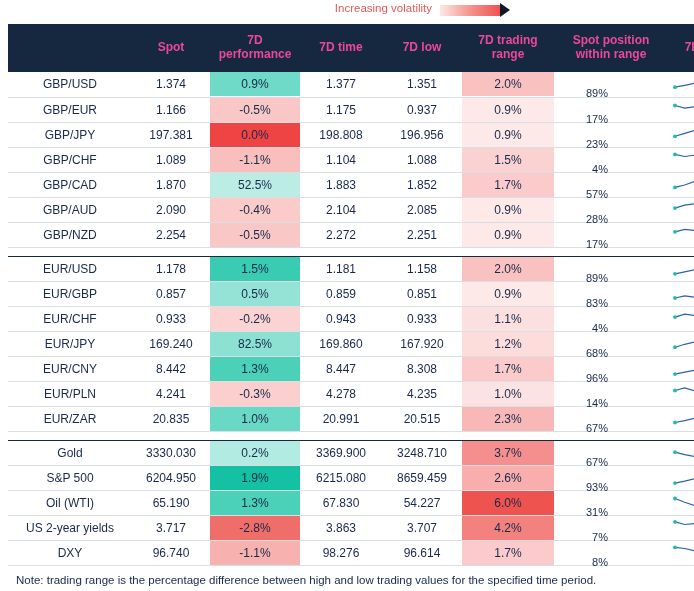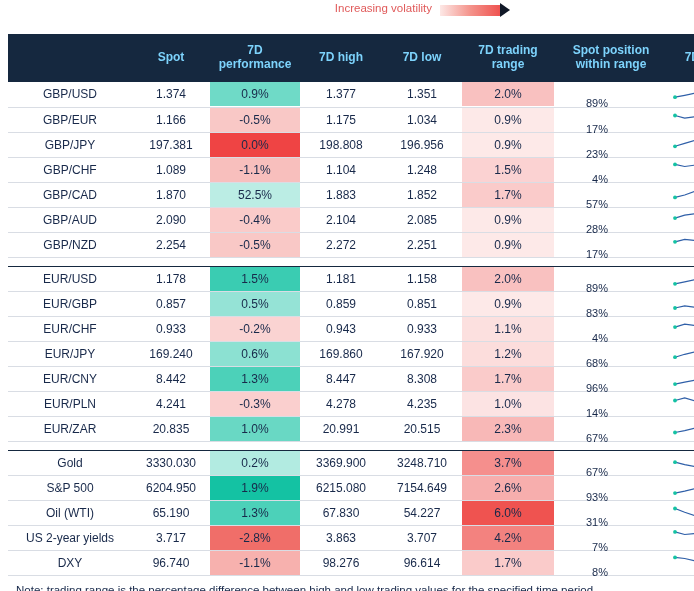--- a/index.html
+++ b/index.html
@@ -18,21 +18,21 @@
     position: relative;
     width: 694px;
     height: 591px;
     box-sizing: border-box;
     padding: 0 8px;
   }
 
   
   .legend {
     position: relative;
-    height: 34px;
+    height: 24px;
     margin-left: 8px;
   }
   .legend-label {
     position: absolute;
     right: 254px;
     top: 2px;
     font-size: 11.5px;
     color: #e05a5a;
     white-space: nowrap;
   }
@@ -56,21 +56,21 @@
   }
 
   
   table.fx {
     border-collapse: collapse;
     width: 678px;
     table-layout: fixed;
   }
   thead th {
     background: #15283f;
-    color: #7dd3fc;
+    color: #ec4899;
     font-size: 12px;
     font-weight: bold;
     height: 44px;
     vertical-align: middle;
     padding: 2px 4px;
     line-height: 1.15;
   }
   thead th.name-col { width: 116px; }
   thead th.spot-col { width: 70px; }
   thead th.perf-col { width: 82px; }
@@ -168,21 +168,21 @@
     <div class="legend-bar"></div>
     <div class="legend-arrow"></div>
   </div>
 
   <table class="fx">
     <thead>
       <tr>
         <th class="name-col"></th>
         <th class="spot-col">Spot</th>
         <th class="perf-col">7D performance</th>
-        <th class="high-col">7D high</th>
+        <th class="high-col">7D time</th>
         <th class="low-col">7D low</th>
         <th class="range-col">7D trading range</th>
         <th class="pos-col">Spot position within range</th>
         <th class="trend-col">7D trend</th>
       </tr>
     </thead>
     <tbody id="table-body">
         <tr>
           <td class="pair">GBP/USD</td>
           <td class="num">1.374</td>
@@ -203,21 +203,21 @@
             </svg>
           </td>
         </tr>
         <tr>
           <td class="pair">GBP/EUR</td>
           <td class="num">1.166</td>
           <td class="cellpad num">
             <span class="fillcell" style="background:rgba(240,110,105,0.38)">-0.5%</span>
           </td>
           <td class="num">1.175</td>
-          <td class="num">1.034</td>
+          <td class="num">0.937</td>
           <td class="cellpad num">
             <span class="fillcell" style="background:rgba(239,83,80,0.13)">0.9%</span>
           </td>
           <td class="pos"><span class="posbar-wrap"><span class="posbar" style="width:17%;background:#14c2a3"></span><span class="pospct">17%</span></span></td>
           <td class="trend">
             <svg class="spark" width="64" height="22" viewBox="0 0 64 22">
               <path d="M3.0 6.5 L12.7 9.1 L22.3 7.8 L32.0 11.3 L41.7 12.6 L51.3 14.2 L61.0 16.1" fill="none" stroke="#2f5fa8" stroke-width="1.2"></path>
               <circle cx="3.0" cy="6.5" r="1.9" fill="#14c2a3"></circle>
               <circle cx="61.0" cy="16.1" r="1.9" fill="#e05a5a"></circle>
             </svg>
@@ -243,21 +243,21 @@
             </svg>
           </td>
         </tr>
         <tr>
           <td class="pair">GBP/CHF</td>
           <td class="num">1.089</td>
           <td class="cellpad num">
             <span class="fillcell" style="background:rgba(240,110,105,0.44)">-1.1%</span>
           </td>
           <td class="num">1.104</td>
-          <td class="num">1.248</td>
+          <td class="num">1.088</td>
           <td class="cellpad num">
             <span class="fillcell" style="background:rgba(239,83,80,0.26)">1.5%</span>
           </td>
           <td class="pos"><span class="posbar-wrap"><span class="posbar" style="width:4%;background:#14c2a3"></span><span class="pospct">4%</span></span></td>
           <td class="trend">
             <svg class="spark" width="64" height="22" viewBox="0 0 64 22">
               <path d="M3.0 5.4 L12.7 7.5 L22.3 6.2 L32.0 9.4 L41.7 11.8 L51.3 14.5 L61.0 17.7" fill="none" stroke="#2f5fa8" stroke-width="1.2"></path>
               <circle cx="3.0" cy="5.4" r="1.9" fill="#14c2a3"></circle>
               <circle cx="61.0" cy="17.7" r="1.9" fill="#e05a5a"></circle>
             </svg>
@@ -383,21 +383,21 @@
               <path d="M3.0 9.1 L12.7 6.2 L22.3 7.5 L32.0 9.7 L41.7 12.0 L51.3 14.5 L61.0 17.4" fill="none" stroke="#2f5fa8" stroke-width="1.2"></path>
               <circle cx="3.0" cy="9.1" r="1.9" fill="#14c2a3"></circle>
               <circle cx="61.0" cy="17.4" r="1.9" fill="#e05a5a"></circle>
             </svg>
           </td>
         </tr>
         <tr>
           <td class="pair">EUR/JPY</td>
           <td class="num">169.240</td>
           <td class="cellpad num">
-            <span class="fillcell" style="background:rgba(20,194,163,0.49)">0.6%</span>
+            <span class="fillcell" style="background:rgba(20,194,163,0.49)">82.5%</span>
           </td>
           <td class="num">169.860</td>
           <td class="num">167.920</td>
           <td class="cellpad num">
             <span class="fillcell" style="background:rgba(239,83,80,0.20)">1.2%</span>
           </td>
           <td class="pos"><span class="posbar-wrap"><span class="posbar" style="width:68%;background:#14c2a3"></span><span class="pospct">68%</span></span></td>
           <td class="trend">
             <svg class="spark" width="64" height="22" viewBox="0 0 64 22">
               <path d="M3.0 14.2 L12.7 11.3 L22.3 9.1 L32.0 6.2 L41.7 4.9 L51.3 7.0 L61.0 8.1" fill="none" stroke="#2f5fa8" stroke-width="1.2"></path>
@@ -489,21 +489,21 @@
             </svg>
           </td>
         </tr>
         <tr>
           <td class="pair">S&amp;P 500</td>
           <td class="num">6204.950</td>
           <td class="cellpad num">
             <span class="fillcell" style="background:rgba(20,194,163,1.00)">1.9%</span>
           </td>
           <td class="num">6215.080</td>
-          <td class="num">7154.649</td>
+          <td class="num">8659.459</td>
           <td class="cellpad num">
             <span class="fillcell" style="background:rgba(239,83,80,0.47)">2.6%</span>
           </td>
           <td class="pos"><span class="posbar-wrap"><span class="posbar" style="width:93%;background:#14c2a3"></span><span class="pospct">93%</span></span></td>
           <td class="trend">
             <svg class="spark" width="64" height="22" viewBox="0 0 64 22">
               <path d="M3.0 16.1 L12.7 14.2 L22.3 11.8 L32.0 9.7 L41.7 7.5 L51.3 5.4 L61.0 4.0" fill="none" stroke="#2f5fa8" stroke-width="1.2"></path>
               <circle cx="3.0" cy="16.1" r="1.9" fill="#14c2a3"></circle>
               <circle cx="61.0" cy="4.0" r="1.9" fill="#e05a5a"></circle>
             </svg>

